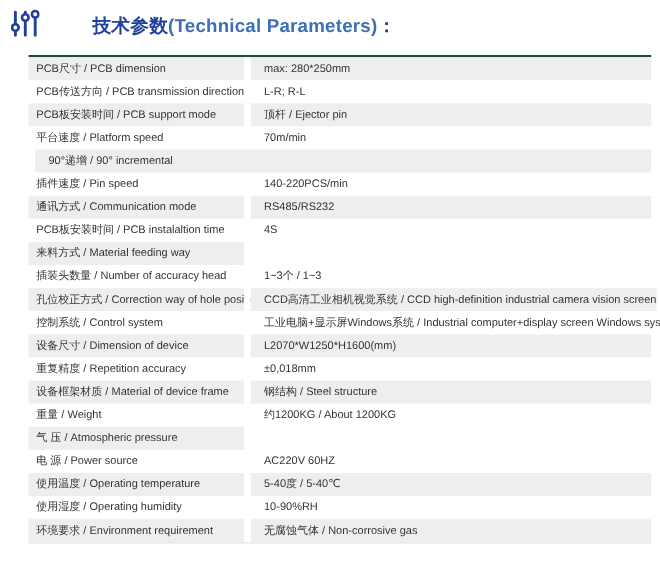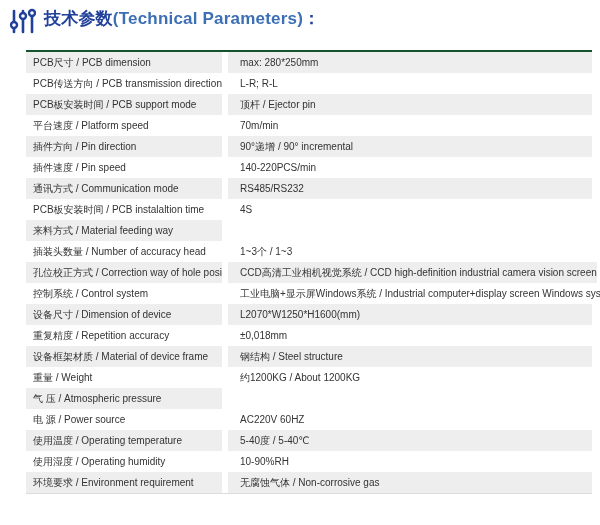--- a/index.html
+++ b/index.html
@@ -6,21 +6,21 @@
   body{
     width:600px;height:525px;
     background:#ffffff;
     font-family:"Liberation Sans","DejaVu Sans",sans-serif;
     overflow:hidden;
     position:relative;
   }
   
   .header{
     position:absolute;top:7px;left:10px;
-    display:flex;align-items:flex-start;
+    display:flex;align-items:flex-end;gap:40px;
   }
   .header .icon{
     width:26px;height:28px;display:block;flex:0 0 auto;
   }
   .title{
     margin-left:8px;
     font-size:17px;font-weight:bold;
     letter-spacing:0.2px;
     white-space:nowrap;
   }
@@ -95,21 +95,20 @@
     <div class="cell-value">顶杆 / Ejector pin</div>
   </div>
 
   <div class="row">
     <div class="cell-label">平台速度 / Platform speed</div>
     <div class="gap"></div>
     <div class="cell-value">70m/min</div>
   </div>
 
   <div class="row">
-    <div class="cell-label">插件方向 / Pin direction</div>
     <div class="gap"></div>
     <div class="cell-value">90°递增 / 90° incremental</div>
   </div>
 
   <div class="row">
     <div class="cell-label">插件速度 / Pin speed</div>
     <div class="gap"></div>
     <div class="cell-value">140-220PCS/min</div>
   </div>
 

